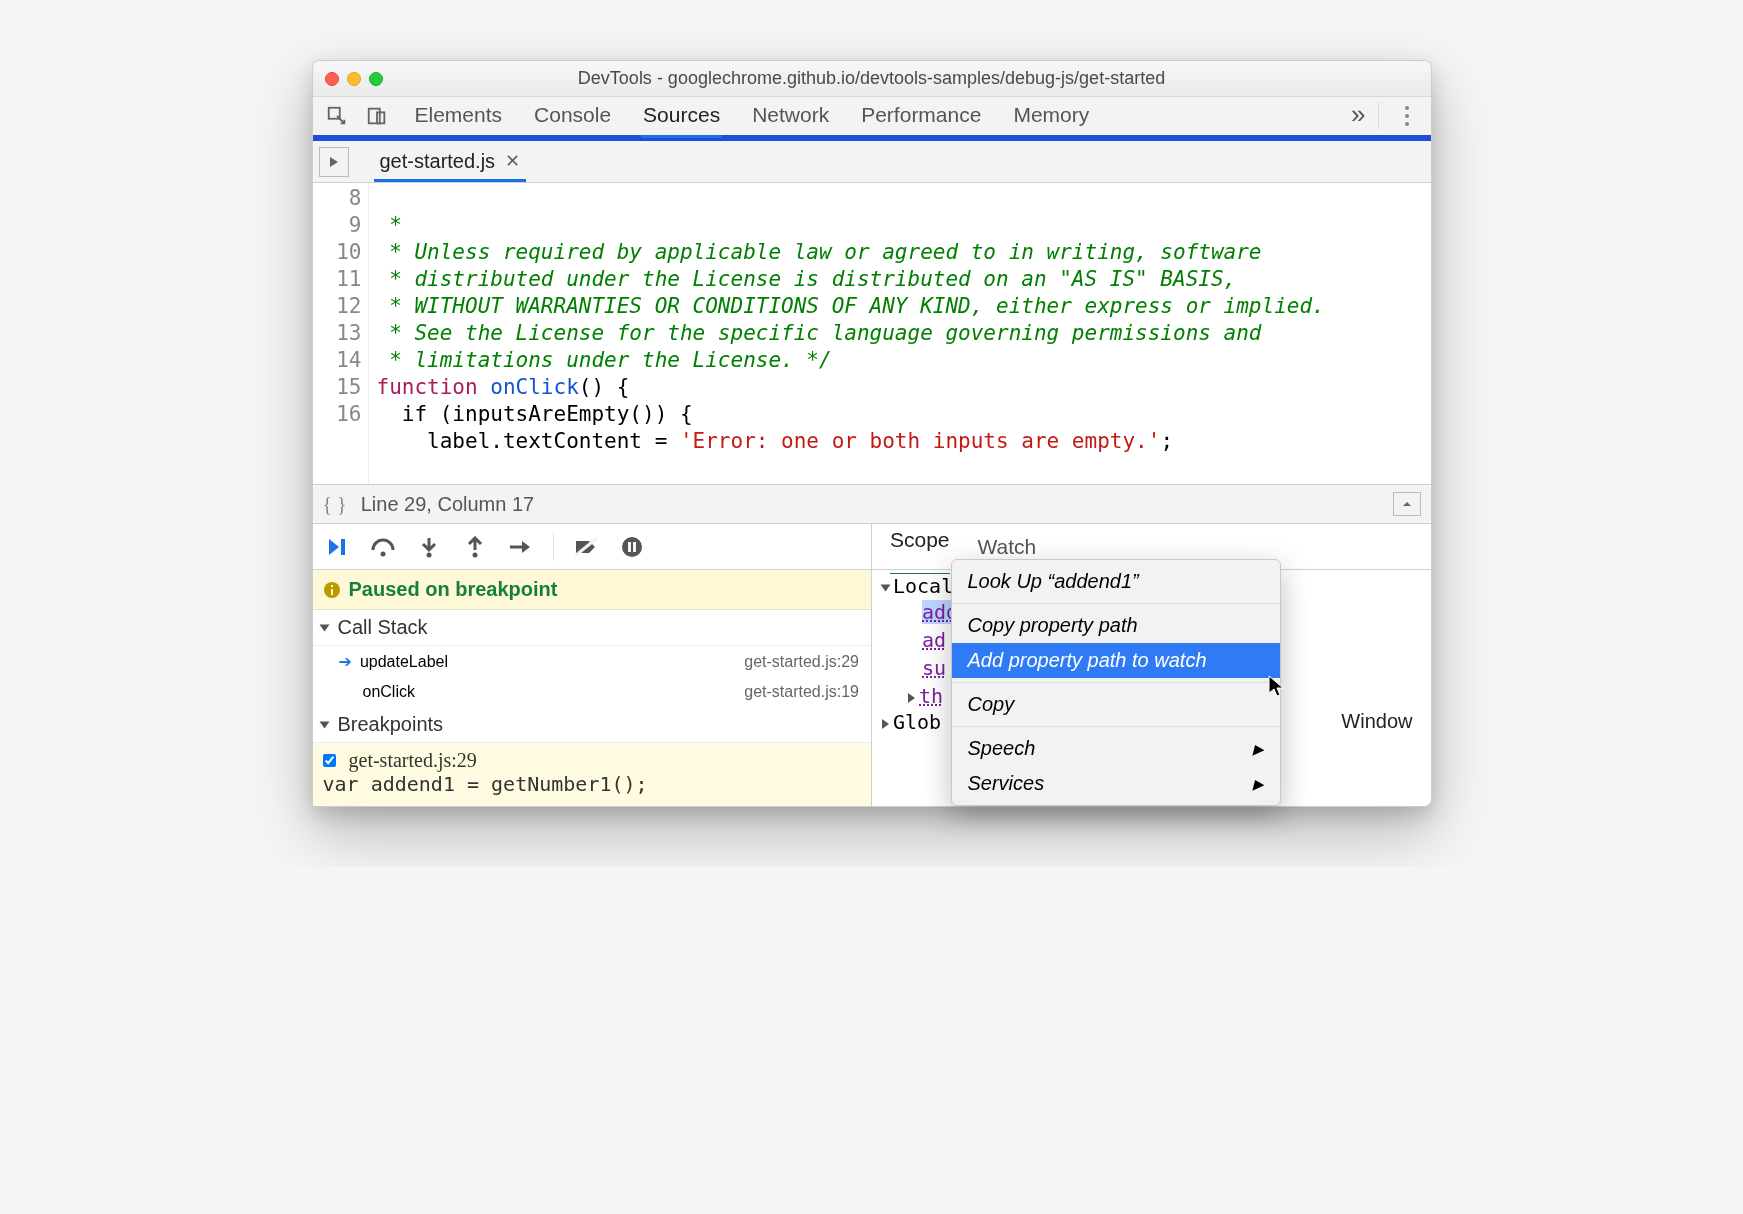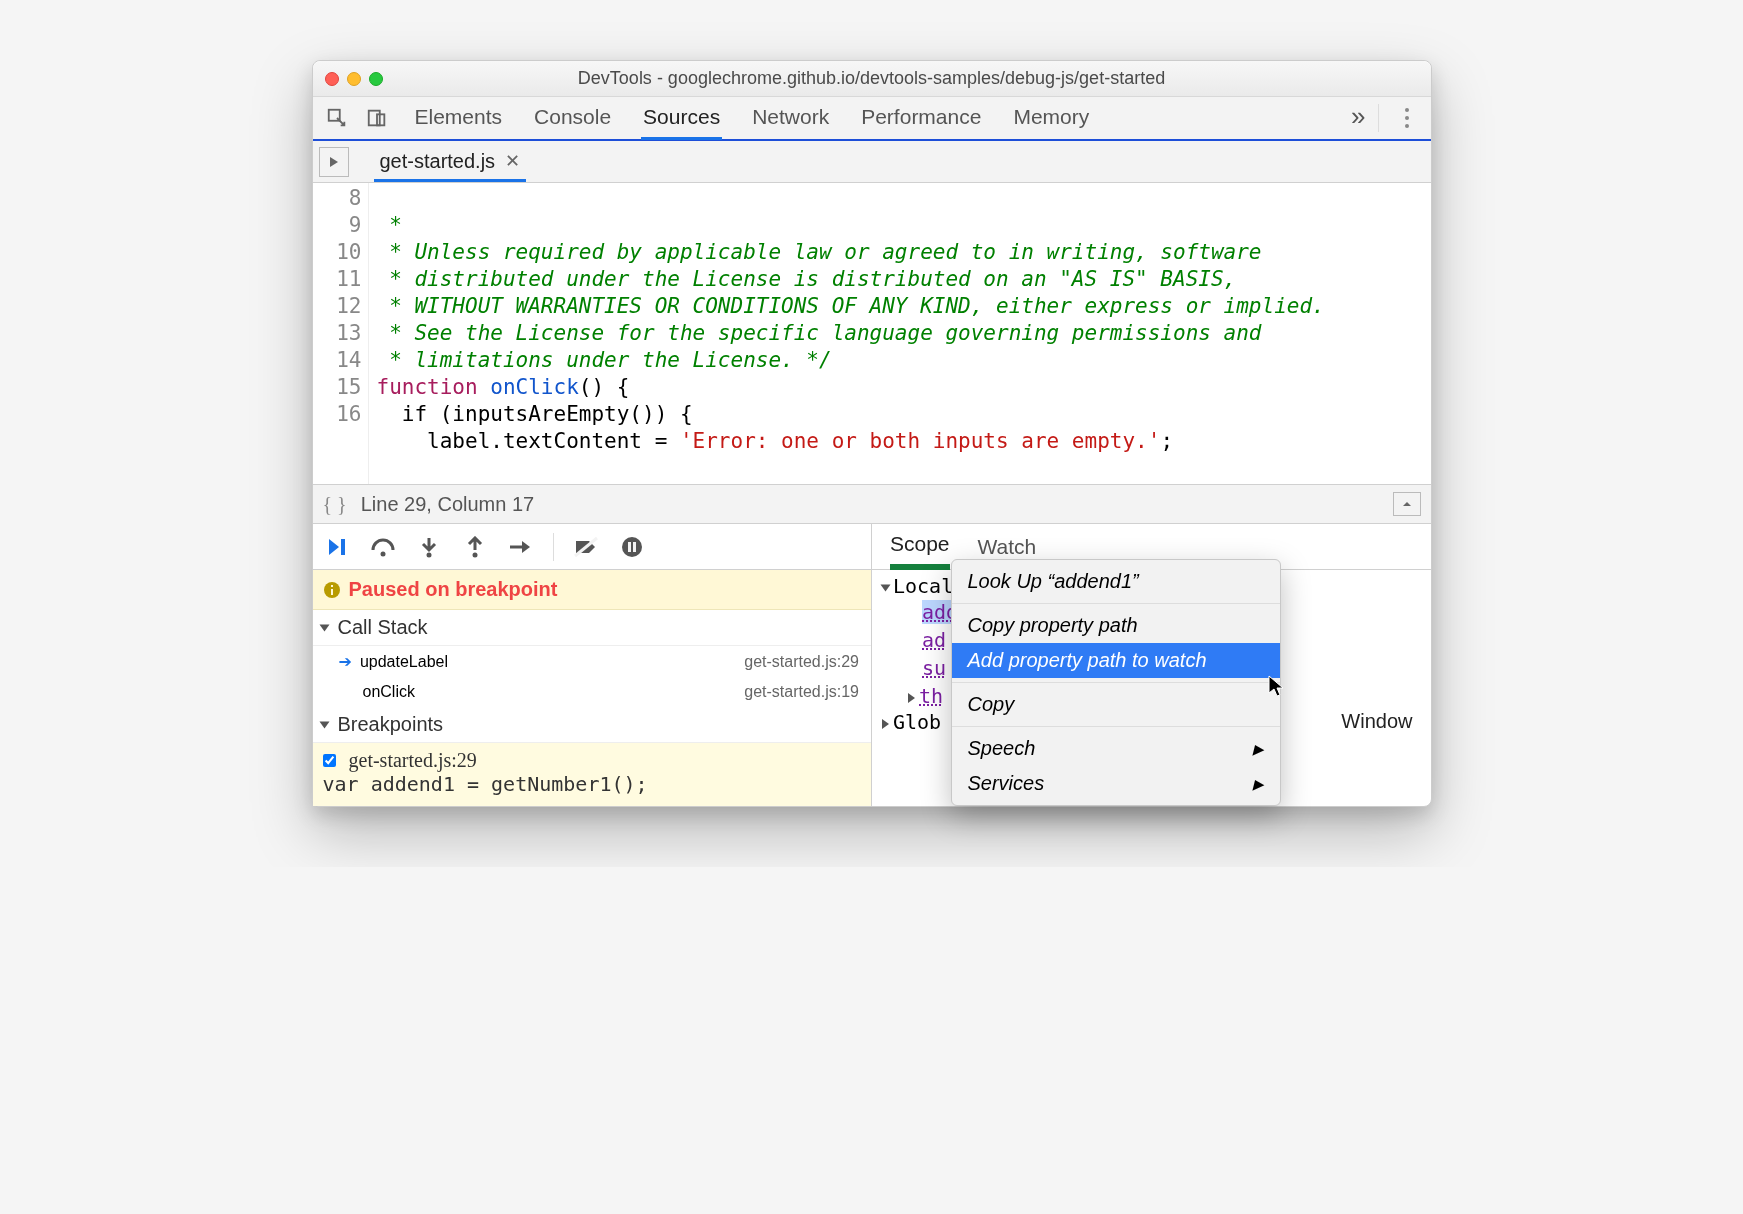--- a/index.html
+++ b/index.html
@@ -40,21 +40,21 @@
     position: absolute;
     left: 0; right: 0;
     text-align: center;
     font-size: 18px;
     color: #4a4a4a;
   }
   
   .devtools-header {
     display: flex;
     align-items: center;
-    border-bottom: 2px solid #1d4ed8;
+    border-bottom: 6px solid #1d4ed8;
     height: 44px;
     background: #f3f3f3;
     padding: 0 6px;
     gap: 4px;
   }
   .header-iconbtn {
     width: 36px; height: 36px;
     display: flex; align-items: center; justify-content: center;
     color: #666;
   }
@@ -105,21 +105,21 @@
   .left-pane { flex:1; border-right:1px solid #d0d0d0; min-width:0;}
   .right-pane { flex:1; min-width:0; position:relative;}
   .dbg-toolbar {
     display:flex; align-items:center; gap:18px;
     height:46px; padding:0 10px; border-bottom:1px solid #d0d0d0;
   }
   .dbg-btn { width:28px; height:28px; display:flex; align-items:center; justify-content:center; color:#555;}
   .dbg-btn svg { display:block; }
   .pausedbar {
     background:#fff8d6; border-bottom:1px solid #eee6b8;
-    padding:8px 10px; color:#ef4444; font-weight:600; font-size:20px;
+    padding:8px 10px; color:#15803d; font-weight:600; font-size:20px;
     display:flex; align-items:center; gap:8px;
   }
   .section-hdr {
     display:flex; align-items:center; gap:6px;
     padding:6px 8px; font-size:20px; color:#333; border-bottom:1px solid #eee;
   }
   .callstack-row {
     display:flex; align-items:center; justify-content:space-between;
     padding:6px 12px 6px 26px; font-size:16px;
   }
@@ -128,21 +128,21 @@
   .bp-body {
     background:#fffbe0; padding:6px 10px 10px; font-family:Menlo, monospace;
     font-size:20px; color:#333;
   }
   .bp-body .ck { margin-right:8px; }
   
   .sw-tabs {
     display:flex; gap:28px; padding:0 18px; height:46px; align-items:center;
     border-bottom:1px solid #d0d0d0; color:#555; font-size:21px;
   }
-  .sw-tab.active { border-bottom:6px solid #15803d; color:#222; padding-bottom:8px; padding-top:9px;text-align:center;}
+  .sw-tab.active { border-bottom:1px solid #15803d; color:#222; padding-bottom:21px; padding-top:9px;text-align:center;}
   .scope-body { padding:4px 10px; font-family:Menlo, monospace; font-size:20px; }
   .tri { display:inline-block; width:0;height:0; border-left:7px solid #555; border-top:5px solid transparent; border-bottom:5px solid transparent; margin-right:4px;}
   .tri.open { transform:rotate(90deg); border-left-color:#555;}
   .scope-row { padding:2px 0 2px 20px; }
   .varname { color:#7b1fa2; text-decoration: underline dotted;}
   .varname.sel { background:#bcd7ff;}
   .global-val { font-family:Liberation Sans, sans-serif; color:#222; }
   
   .ctxmenu {
     position:absolute; left:638px; top:498px;

